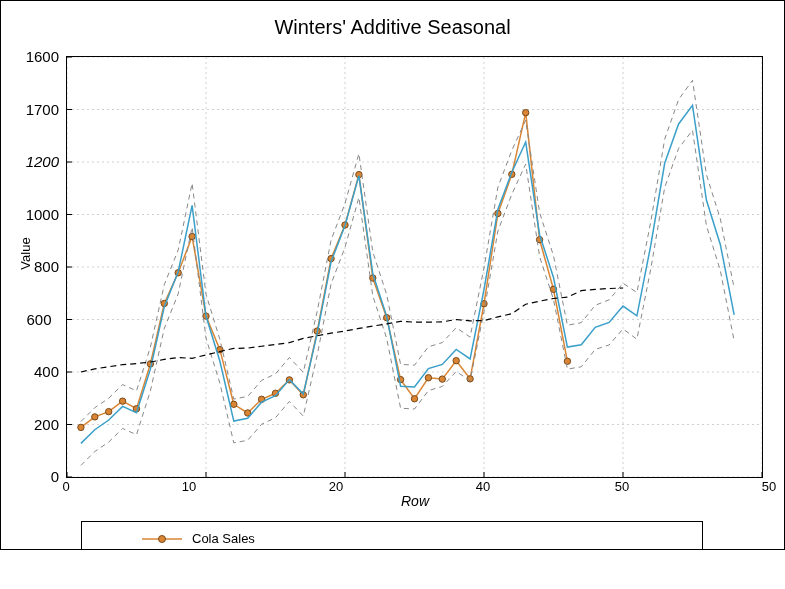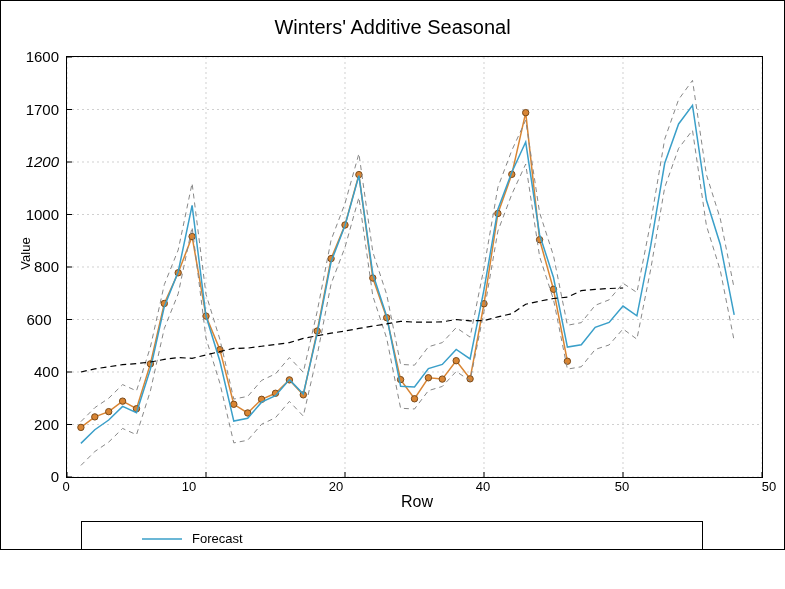--- a/index.html
+++ b/index.html
@@ -34,21 +34,22 @@
     left: 8px;
     top: 245px;
     transform: rotate(-90deg);
     transform-origin: center;
     font-size: 13px;
   }
   .x-label {
     position: absolute;
     left: 400px;
     top: 492px;
-    font-size: 16px;
+    font-size: 14px;
+    font-style: italic;
   }
   .y-tick {
     position: absolute;
     right: 725px;
     font-size: 15px;
     text-align: right;
     width: 40px;
     transform: translateY(-50%);
   }
   .x-tick {
@@ -193,22 +194,23 @@
       <div class="x-tick" style="left: 482px;">40</div>
       <div class="x-tick" style="left: 621px;">50</div>
       <div class="x-tick" style="left: 768px;">50</div>
     </div>
 
   <div class="legend-box">
     <div class="legend-row">
       <div class="legend-item">
         <span class="legend-swatch">
           <svg width="40" height="14">
-              <line x1="0" y1="7" x2="40" y2="7" stroke="#3a9fc9" stroke-width="1.5"></line>
+              <line x1="0" y1="7" x2="40" y2="7" stroke="#d98533" stroke-width="1.5"></line>
+              <circle cx="20" cy="7" r="3.5" fill="#d98533" stroke="#7a4a1a" stroke-width="1"></circle>
             </svg>
         </span>
-        <span>Forecast</span>
+        <span>Cola Sales</span>
       </div>
     </div>
     <div class="legend-row">
     </div>
   </div>
 </div>
 
 </body></html>

